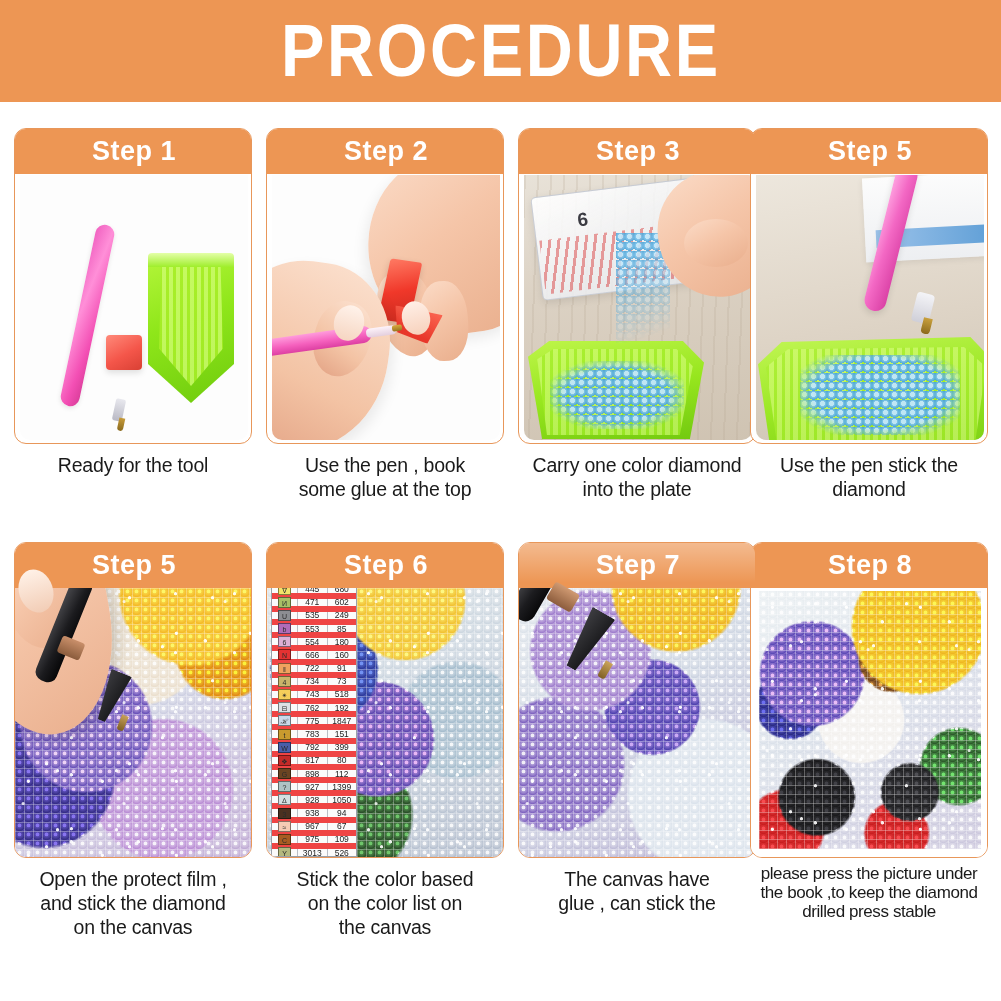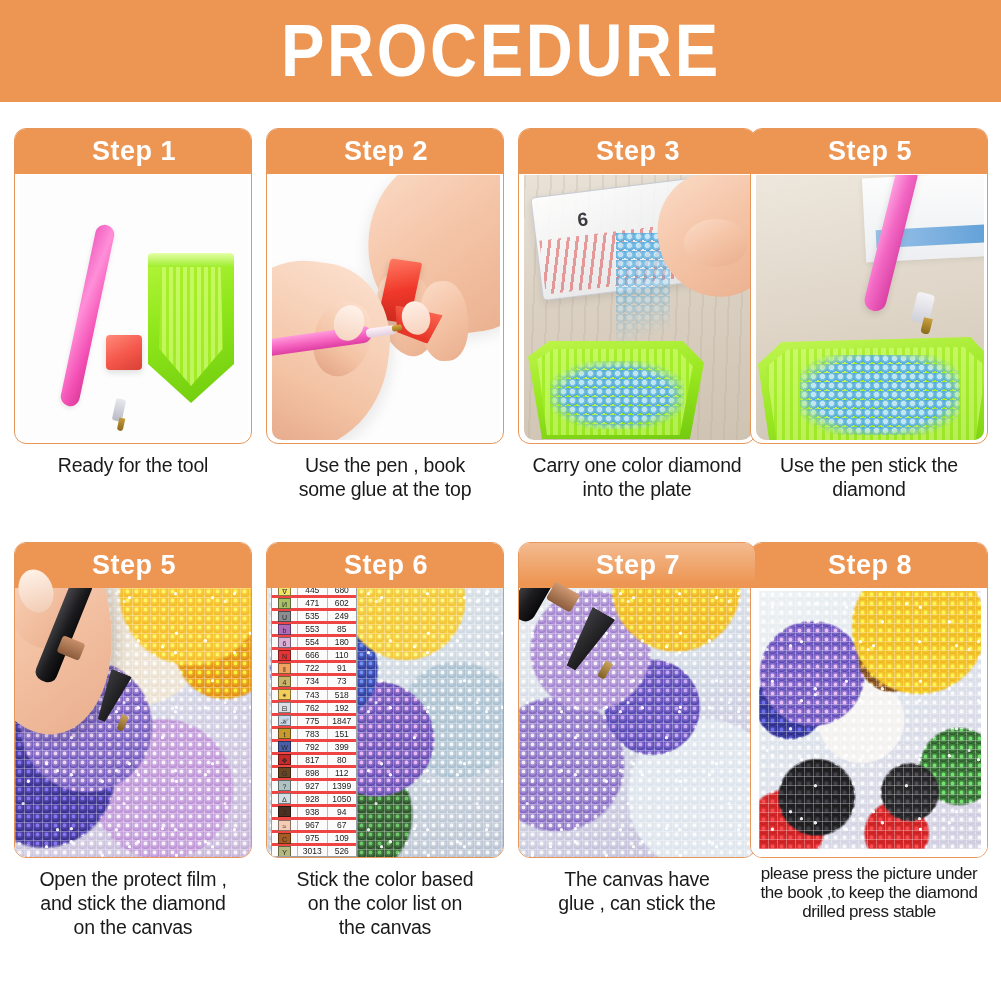--- a/index.html
+++ b/index.html
@@ -323,21 +323,21 @@
   .s5-pen-ring { left: 44px; top: 96px; width: 24px; height: 18px; background: linear-gradient(180deg,#C98F6A,#8B5C3C); transform: rotate(22deg); z-index: 5; border-radius: 3px; }
   .s5-pen-cone { left: 86px; top: 128px; width: 22px; height: 52px; background: linear-gradient(100deg,#3A3A3E,#121214); clip-path: polygon(0 0, 100% 0, 62% 100%, 28% 100%); transform: rotate(22deg); z-index: 5; }
   .s5-pen-tip { left: 104px; top: 172px; width: 7px; height: 16px; background: linear-gradient(180deg,#C8A15A,#7D5E22); transform: rotate(22deg); z-index: 5; border-radius: 0 0 3px 3px; }
 
   
   .s6-chart {
     position: absolute; left: 4px; top: 2px; width: 86px; height: 312px;
     background: #fbfbfb; border: 1px solid #9aa0a8; z-index: 3;
     display: flex; flex-direction: column; overflow: hidden;
   }
-  .s6-row { display: flex; flex: 1 1 0; border-bottom: 3px solid #ef4444; min-height: 0; }
+  .s6-row { display: flex; flex: 1 1 0; border-bottom: 6px solid #ef4444; min-height: 0; }
   .s6-row:last-child { border-bottom: none; }
   .s6-sym { width: 26px; border-right: 1px solid #b9bec5; display:flex; align-items:center; justify-content:center; }
   .s6-swatch { width: 13px; height: 11px; border: 1px solid rgba(0,0,0,.45); font-size: 7px; line-height: 11px; text-align:center; color:#2b2b2b; overflow:hidden; }
   .s6-c1, .s6-c2 { flex: 1 1 0; display:flex; align-items:center; justify-content:center; font-size: 8.5px; color:#1c1c1c; font-family:"Liberation Sans", sans-serif; }
   .s6-c1 { border-right: 1px solid #b9bec5; }
 
   
   .s7-pen-body { left: 10px; top: -14px; width: 26px; height: 96px; background: linear-gradient(95deg,#4C4C50,#1C1C1F 55%,#070708); border-radius: 10px; transform: rotate(30deg); z-index: 4; }
   .s7-pen-ring { left: 30px; top: 44px; width: 28px; height: 20px; background: linear-gradient(180deg,#D09A72,#8D5D3D); transform: rotate(30deg); z-index: 5; border-radius: 3px; }
   .s7-pen-cone { left: 56px; top: 66px; width: 26px; height: 64px; background: linear-gradient(100deg,#3D3D41,#101012); clip-path: polygon(0 0, 100% 0, 64% 100%, 26% 100%); transform: rotate(30deg); z-index: 5; }
@@ -554,21 +554,21 @@
                     <div class="s6-swatch" style="background: rgb(220, 175, 214);">6</div>
                   </div>
                   <div class="s6-c1">554</div>
                   <div class="s6-c2">180</div>
                 </div>
                 <div class="s6-row">
                   <div class="s6-sym">
                     <div class="s6-swatch" style="background: rgb(229, 50, 50);">N</div>
                   </div>
                   <div class="s6-c1">666</div>
-                  <div class="s6-c2">110</div>
+                  <div class="s6-c2">160</div>
                 </div>
                 <div class="s6-row">
                   <div class="s6-sym">
                     <div class="s6-swatch" style="background: rgb(240, 163, 94);">‖</div>
                   </div>
                   <div class="s6-c1">722</div>
                   <div class="s6-c2">91</div>
                 </div>
                 <div class="s6-row">
                   <div class="s6-sym">

